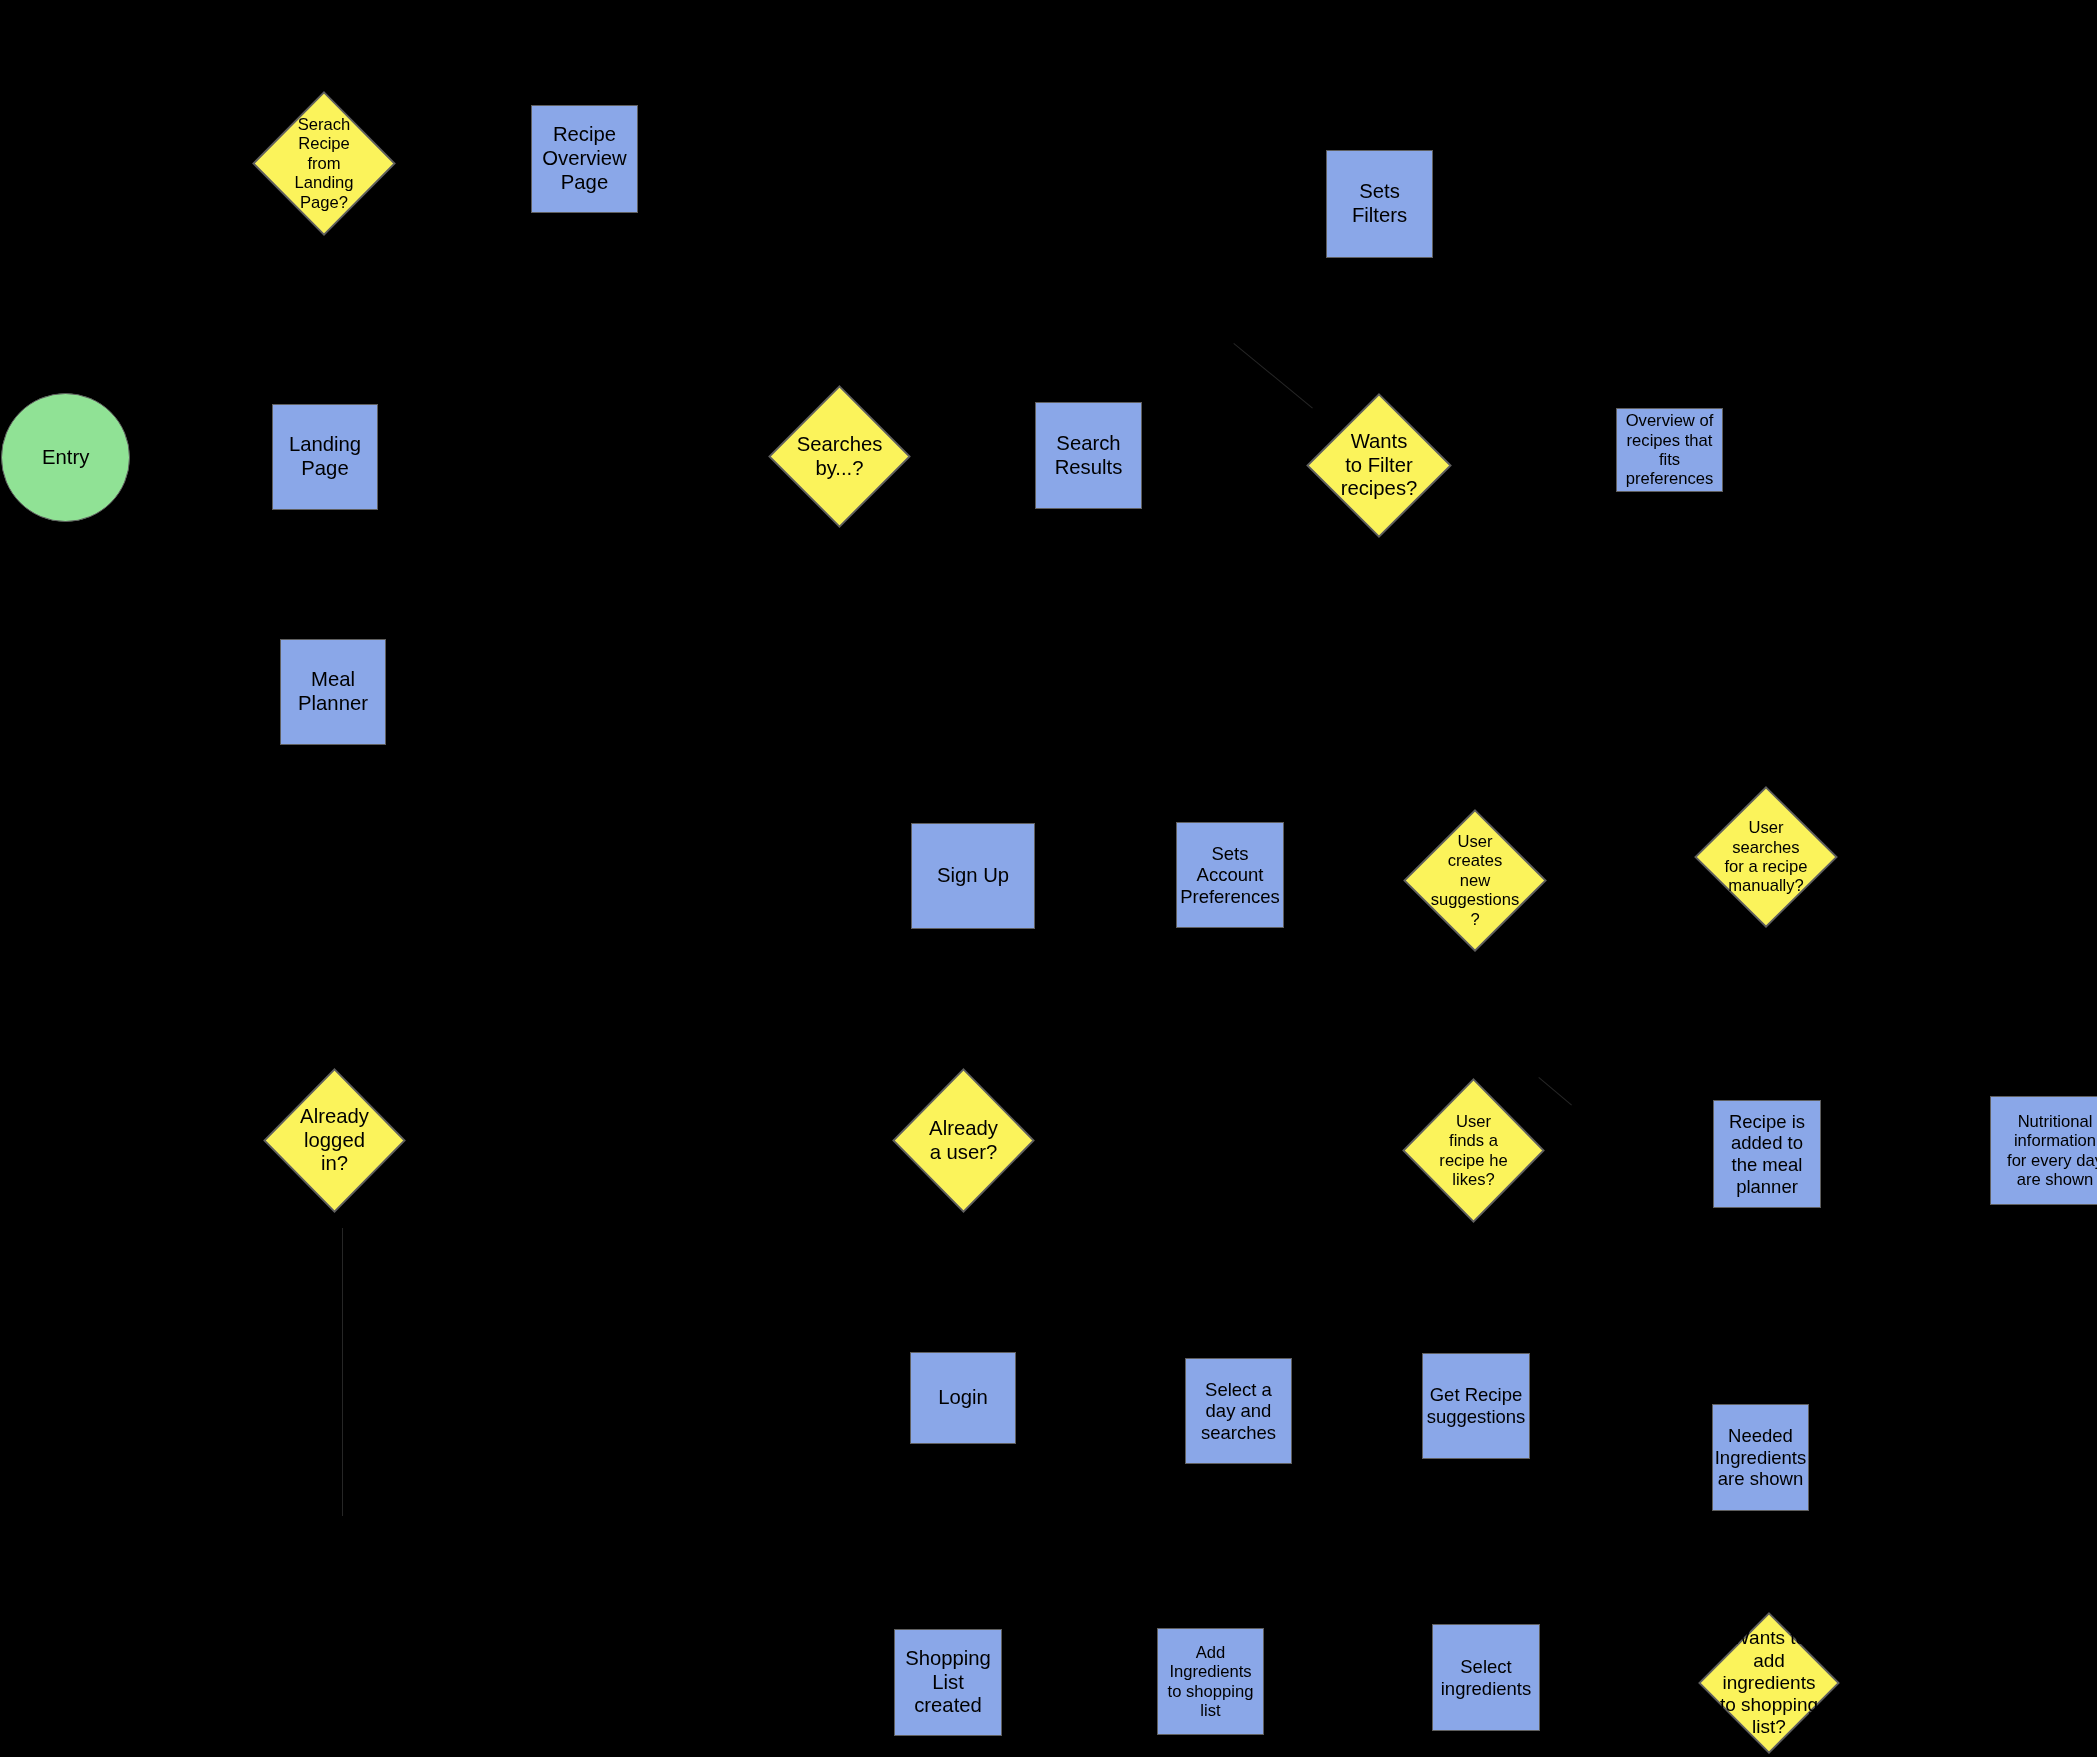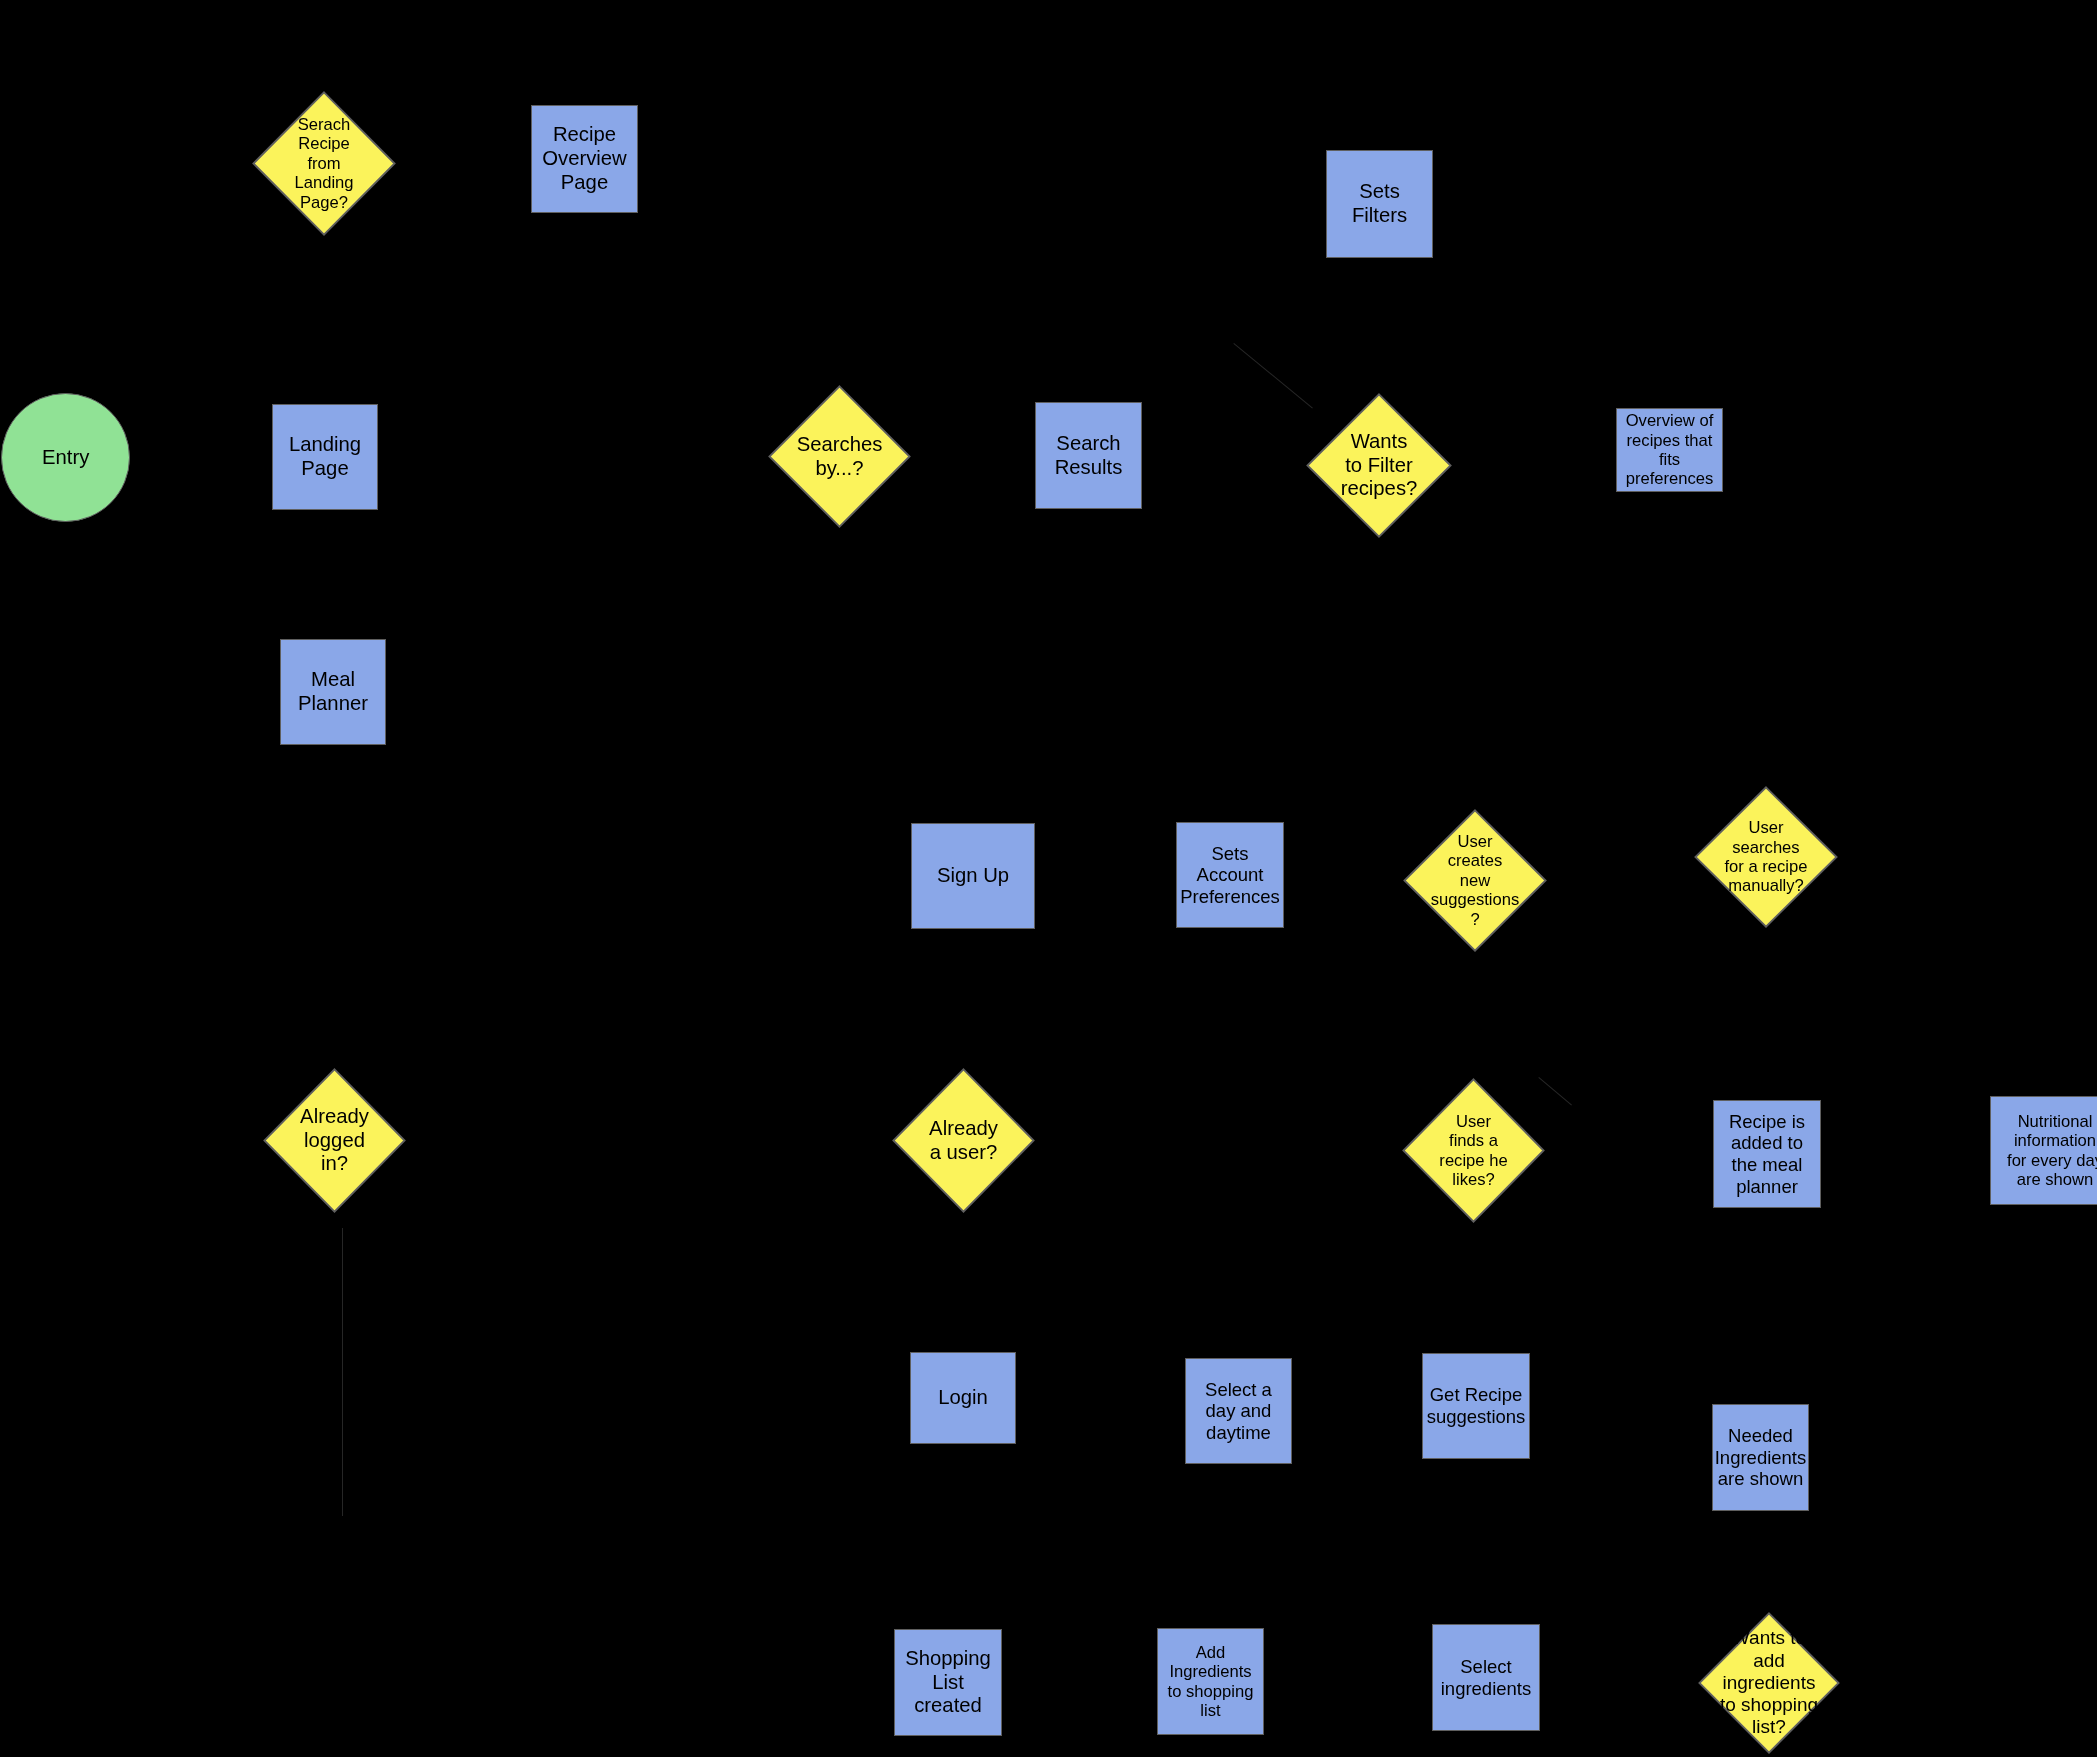--- a/index.html
+++ b/index.html
@@ -204,21 +204,21 @@
 are shown</div>
 </div>
 
 <div class="node process fs-lg" style="left:910px; top:1352px; width:106px; height:92px;">
   <div class="label">Login</div>
 </div>
 
 <div class="node process fs-md" style="left:1185px; top:1358px; width:107px; height:106px;">
   <div class="label">Select a
 day and
-daytime</div>
+searches</div>
 </div>
 
 <div class="node process fs-md" style="left:1422px; top:1353px; width:108px; height:106px;">
   <div class="label">Get Recipe
 suggestions</div>
 </div>
 
 <div class="node process fs-md" style="left:1712px; top:1404px; width:97px; height:107px;">
   <div class="label">Needed
 Ingredients

